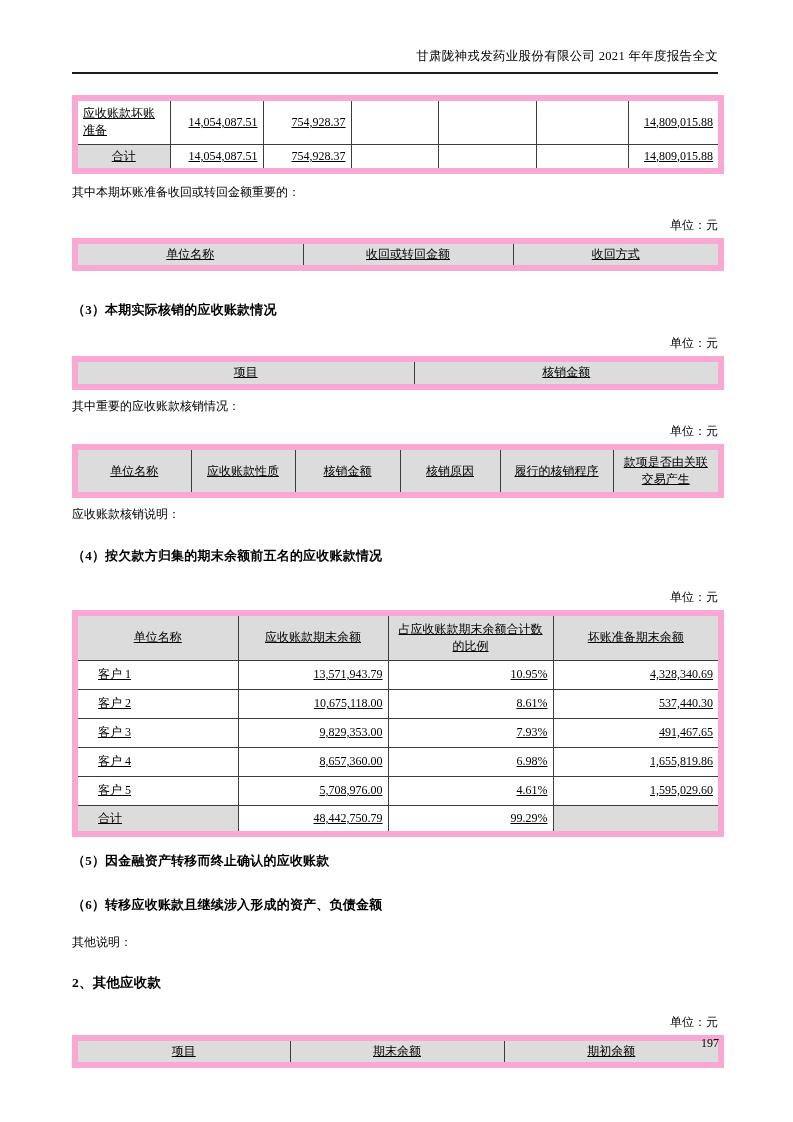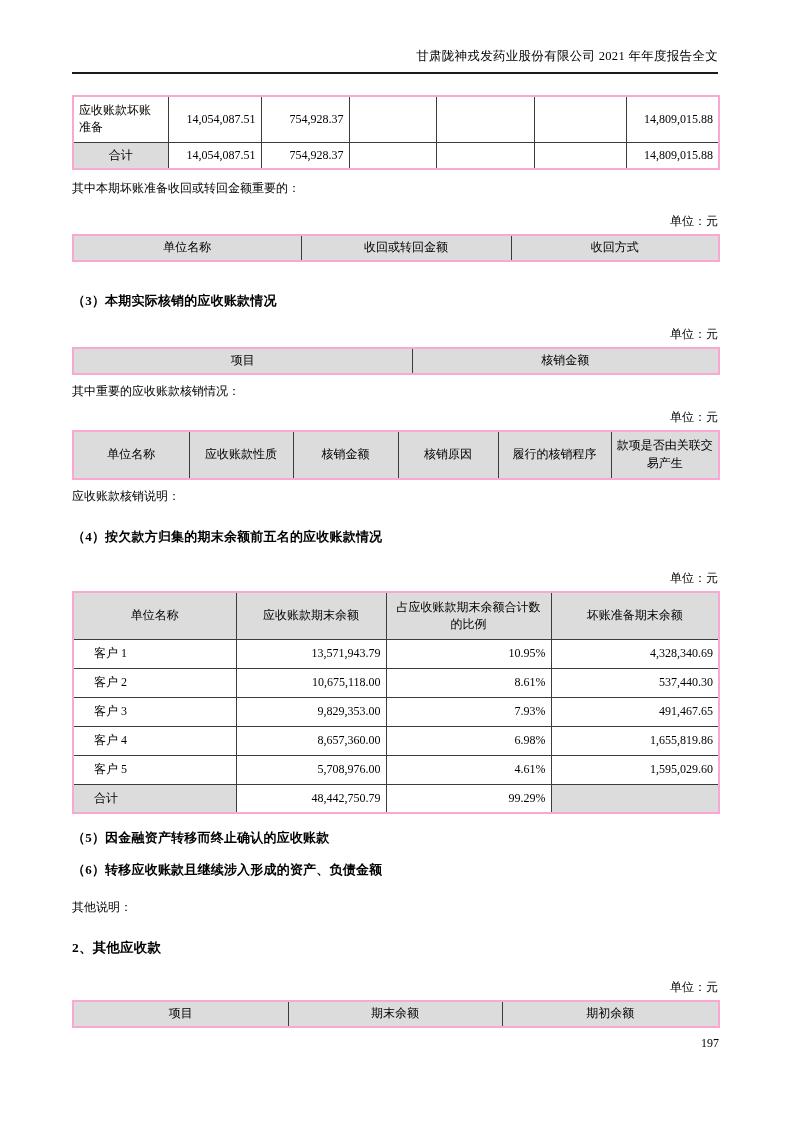--- a/index.html
+++ b/index.html
@@ -19,21 +19,22 @@
     text-align: right;
     font-size: 12.5px;
     padding-bottom: 7px;
     border-bottom: 2px solid #1a1a1a;
     letter-spacing: 0.3px;
   }
   table {
     width: 100%;
     border-collapse: collapse;
     table-layout: fixed;
-    border: 2px solid #f9a8d4;
+    border: 6px solid #f9a8d4;
+    text-decoration: underline;
   }
   td, th {
     border: 1px solid #3c3c3c;
     font-size: 12px;
     font-weight: normal;
     padding: 2px 5px;
     vertical-align: middle;
     overflow: hidden;
     line-height: 1.45;
   }
@@ -46,21 +47,21 @@
   .unit { font-size: 12px; text-align: right; margin-bottom: 4px; }
   .heading { font-size: 13px; font-weight: bold; letter-spacing: 0.2px; }
   .t1 { margin-top: 21px; }
   .u1 { margin-top: 10px; }
   .h3 { margin-top: 30px; }
   .u2 { margin-top: 16px; }
   .u3 { margin-top: 9px; }
   .h4 { margin-top: 24px; }
   .u4 { margin-top: 24px; }
   .h5 { margin-top: 15px; }
-  .h6 { margin-top: 14px; }
+  .h6 { margin-top: 26px; }
   .p-other { margin-top: 20px; }
   .h2b { margin-top: 23px; font-size: 13.5px; }
   .u5 { margin-top: 22px; }
   .row-tall td { height: 46px; }
   .row-mid td { height: 27px; }
   .row-hdr26 td { height: 26px; }
   .row-hdr48 td { height: 48px; }
   .row-hdr47 td { height: 47px; }
   .row-data td { height: 29px; padding-left: 20px; }
   .page-number {

